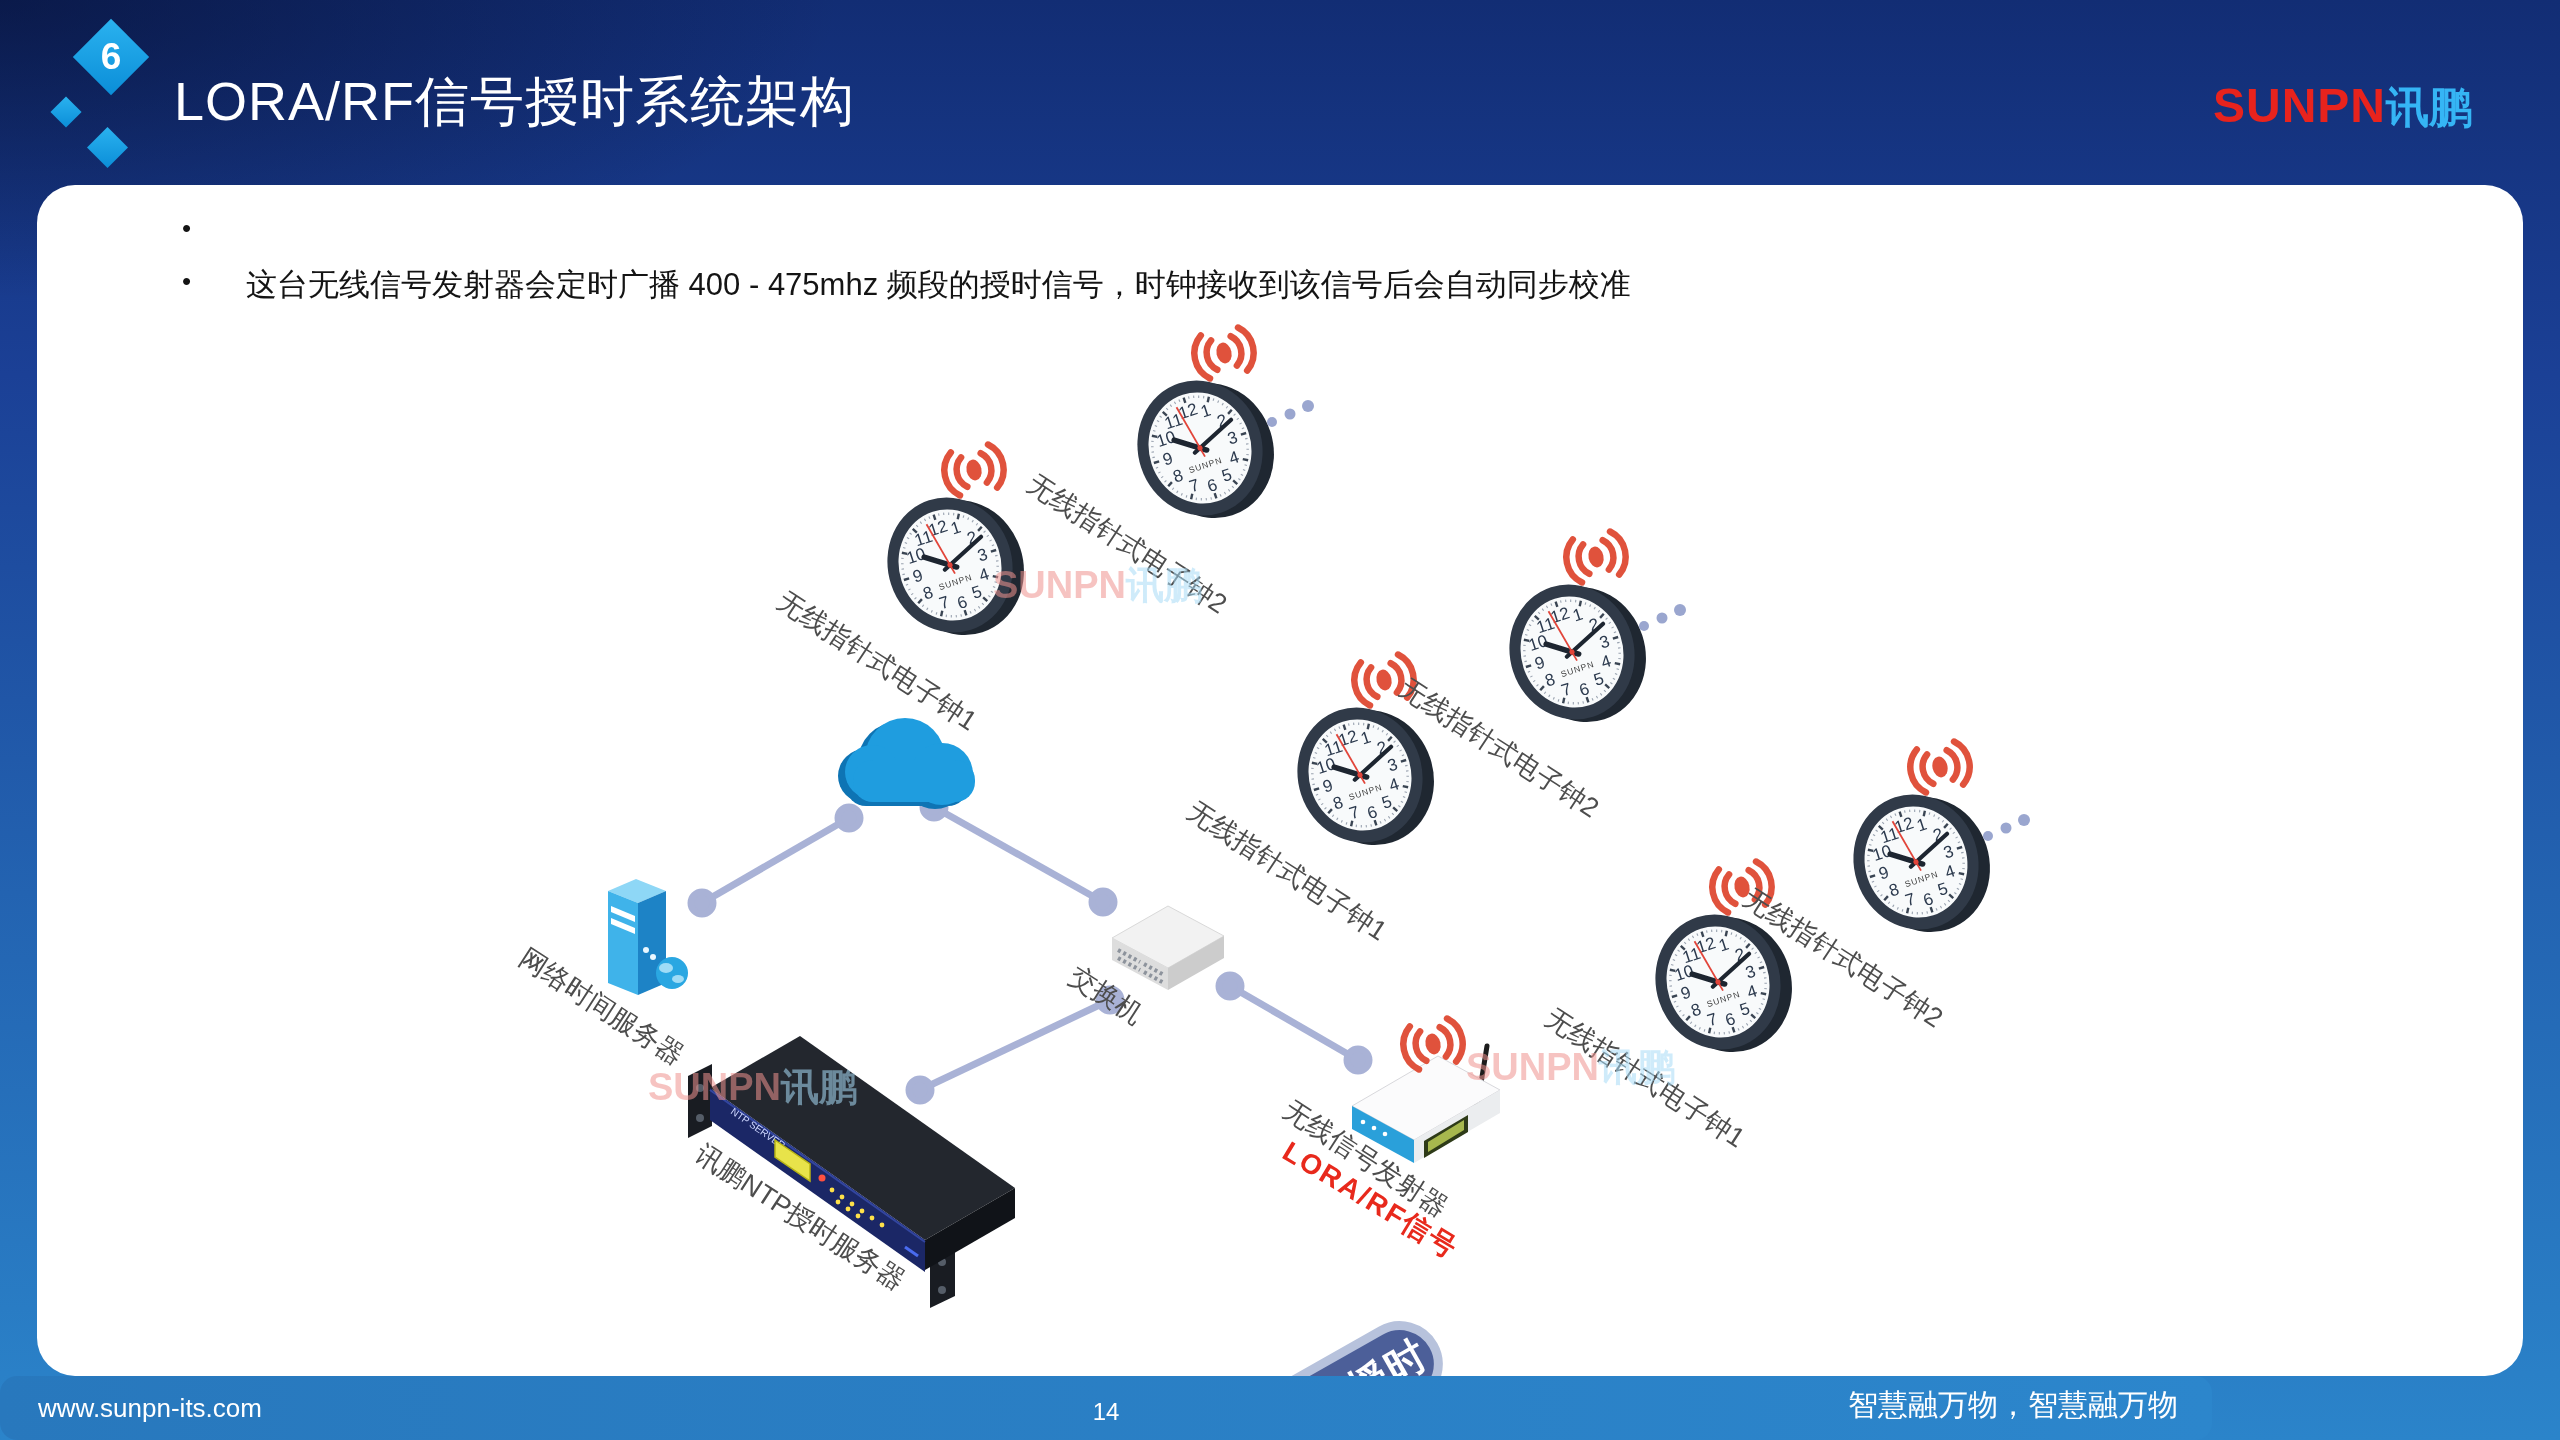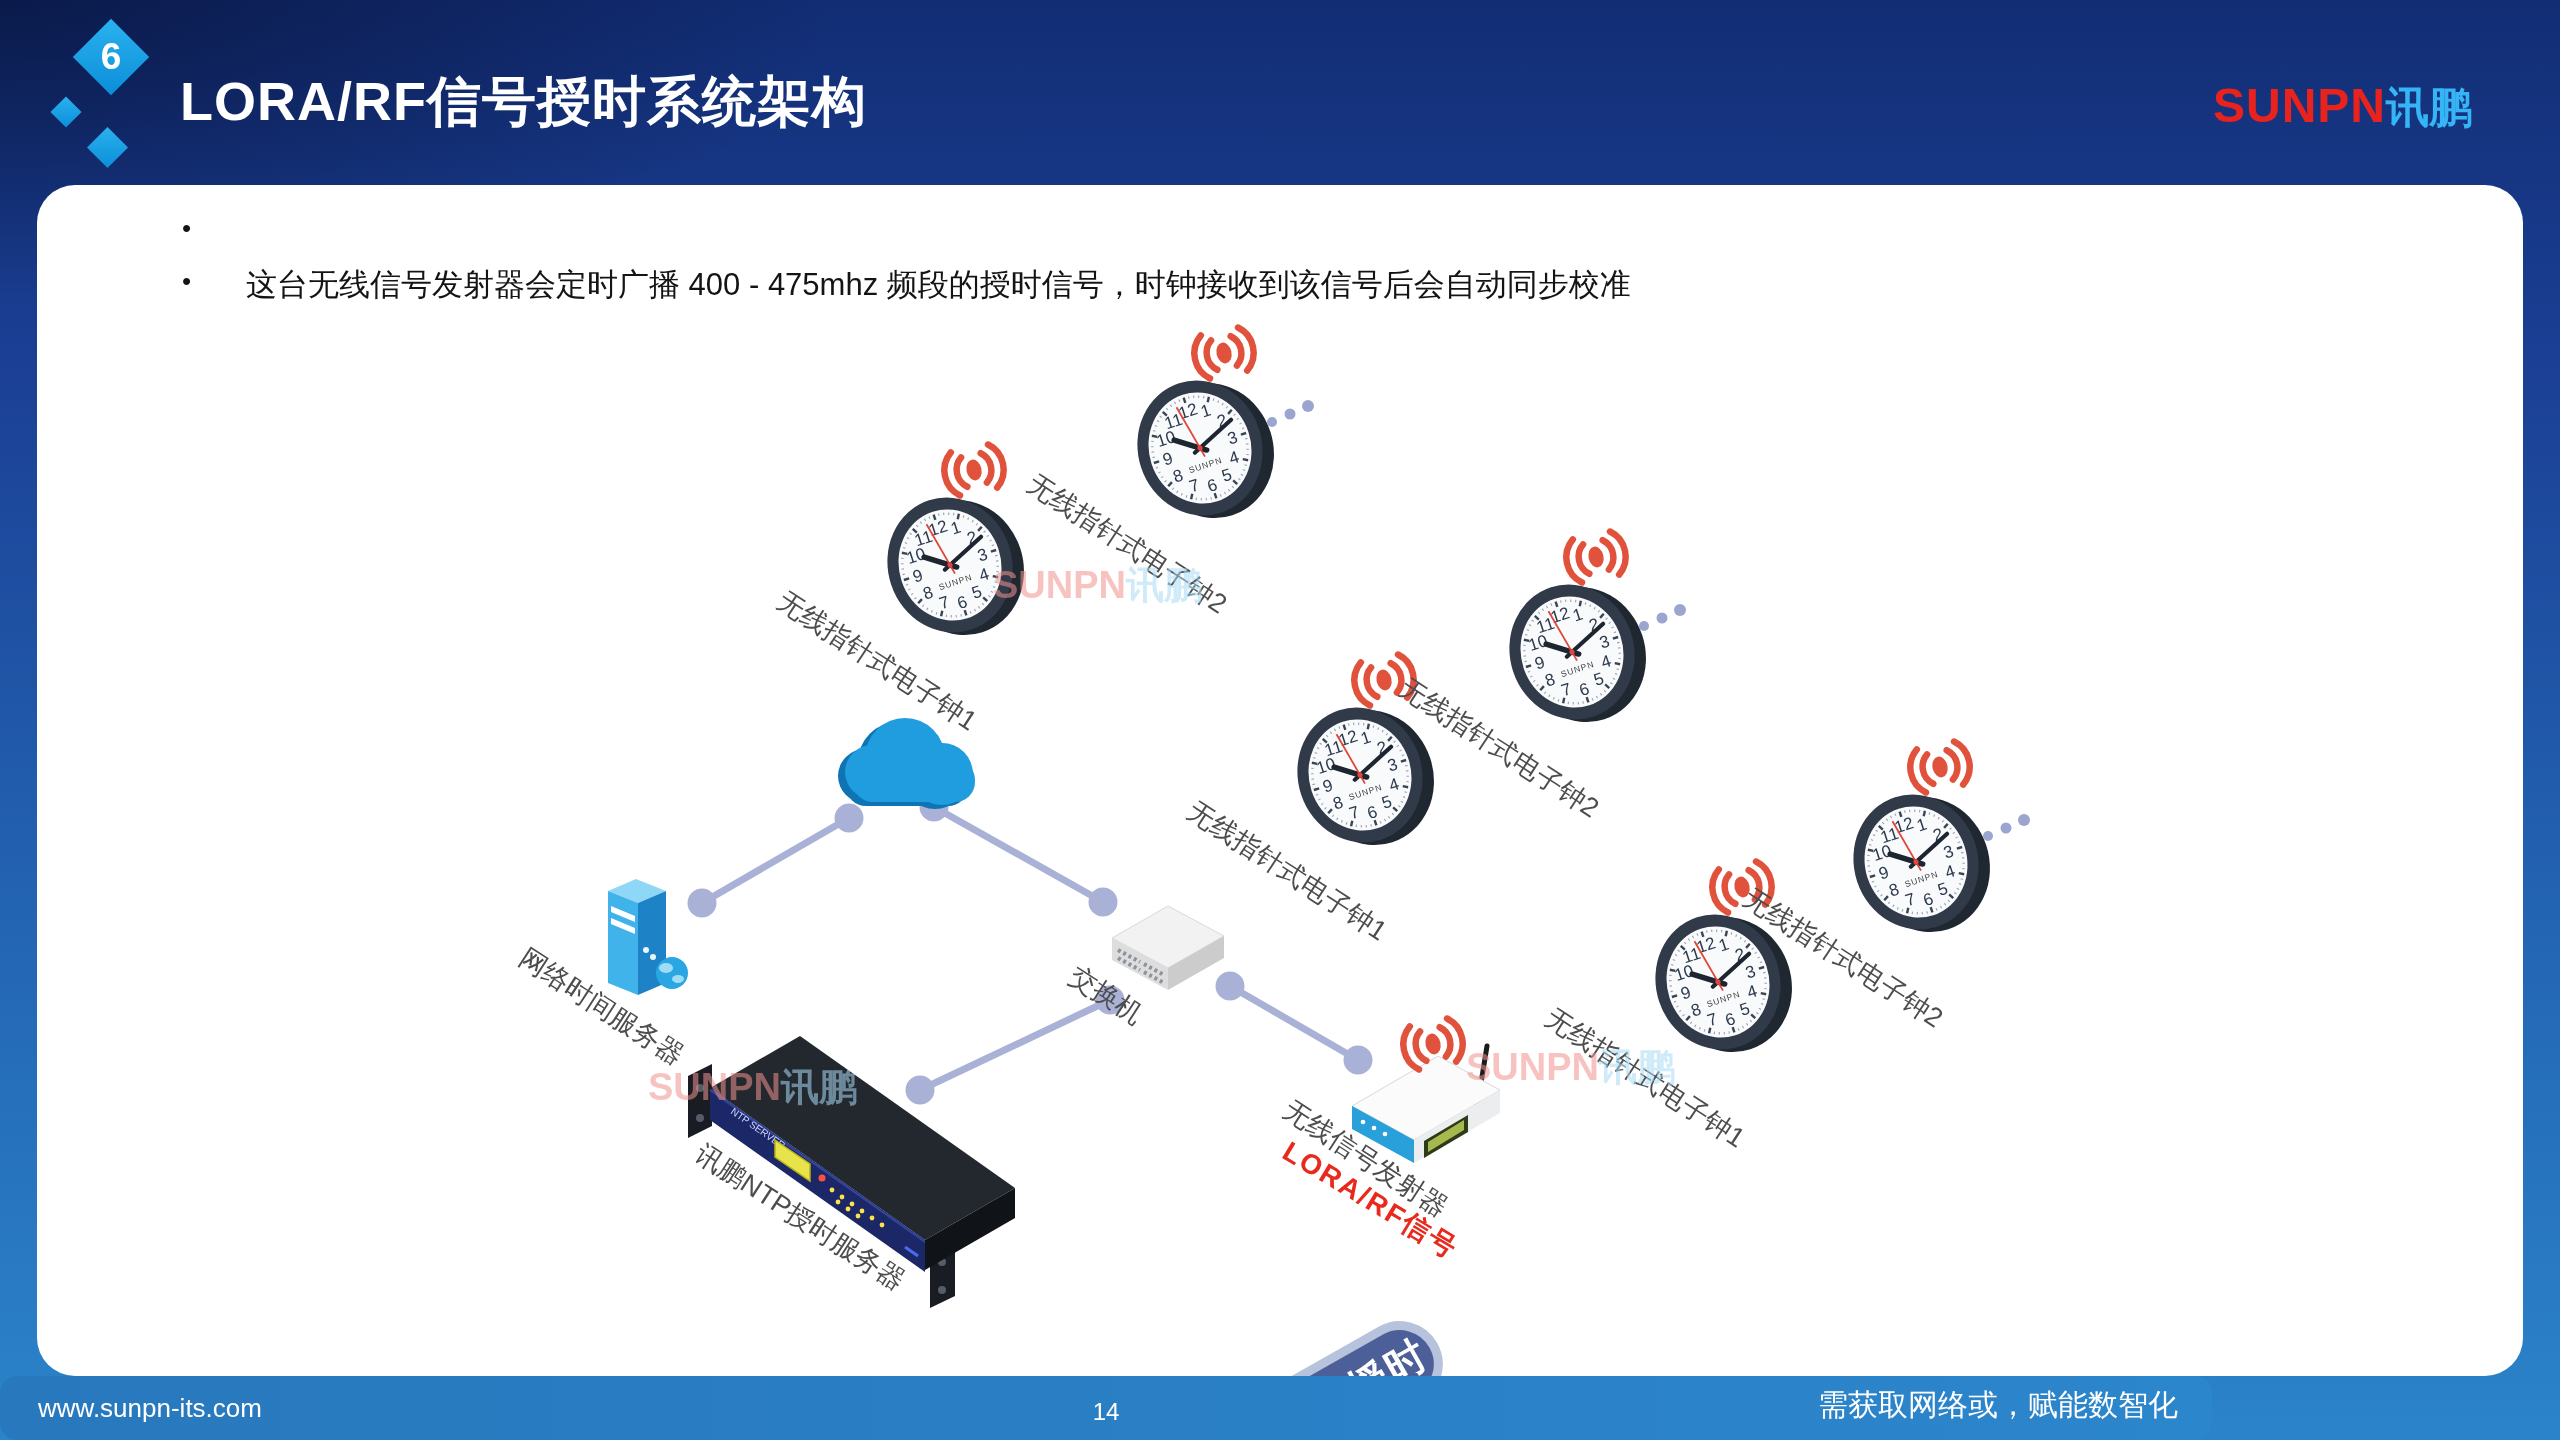--- a/index.html
+++ b/index.html
@@ -8,21 +8,21 @@
     background:linear-gradient(to bottom,#122d74 0%,#1b4096 26%,#2363b1 62%,#2b84ca 100%);}
   .slide::before{content:"";position:absolute;inset:0;
     background:radial-gradient(1400px 500px at 0% 0%,rgba(4,10,40,.55),rgba(4,10,40,0) 60%);pointer-events:none;}
   
   .diamond{position:absolute;background:linear-gradient(135deg,#2ab2ef,#0b8ed8);}
   .d-big{left:84px;top:30px;width:54px;height:54px;transform:rotate(45deg);}
   .d-num{position:absolute;left:84px;top:30px;width:54px;height:54px;display:flex;align-items:center;justify-content:center;
     color:#fff;font-size:37px;font-weight:bold;}
   .d-s1{left:55px;top:101px;width:22px;height:22px;transform:rotate(45deg);}
   .d-s2{left:93px;top:133px;width:29px;height:29px;transform:rotate(45deg);}
-  .page-title{position:absolute;left:180px;top:66px;color:#fff;font-size:54px;font-weight:bold;letter-spacing:1px;}
+  .page-title{position:absolute;left:174px;top:66px;color:#fff;font-size:54px;font-weight:normal;letter-spacing:1px;}
   .logo{position:absolute;right:88px;top:78px;white-space:nowrap;}
   .logo .latin{color:#e8231d;font-size:48px;font-weight:bold;letter-spacing:1px;}
   .logo .cjk{color:#35b5f5;font-size:43px;font-weight:bold;}
   
   .card{position:absolute;left:37px;top:185px;width:2486px;height:1191px;background:#fff;border-radius:38px;}
   .bullets{position:absolute;left:145px;top:26px;}
   .bullet-row{display:flex;align-items:flex-start;height:53px;color:#141414;font-size:31px;}
   .bullet-dot{width:64px;font-size:26px;padding-top:2px;color:#141414;}
   
   .dev-label{position:absolute;color:#4d4d4d;font-size:27px;font-weight:500;white-space:nowrap;
@@ -329,15 +329,15 @@
       <span class="l">SUNPN</span><span class="c">讯鹏</span>
     </div>
     <div class="wm" style="left:1429px;top:857px;">
       <span class="l">SUNPN</span><span class="c">讯鹏</span>
     </div>
   </div>
 
   <div class="footer">
     <span class="f-site">www.sunpn-its.com</span>
     <span class="f-page">14</span>
-    <span class="f-slogan">需获取网络或，赋能数智化</span>
+    <span class="f-slogan">智慧融万物，智慧融万物</span>
   </div>
 </div>
 
 </body></html>

